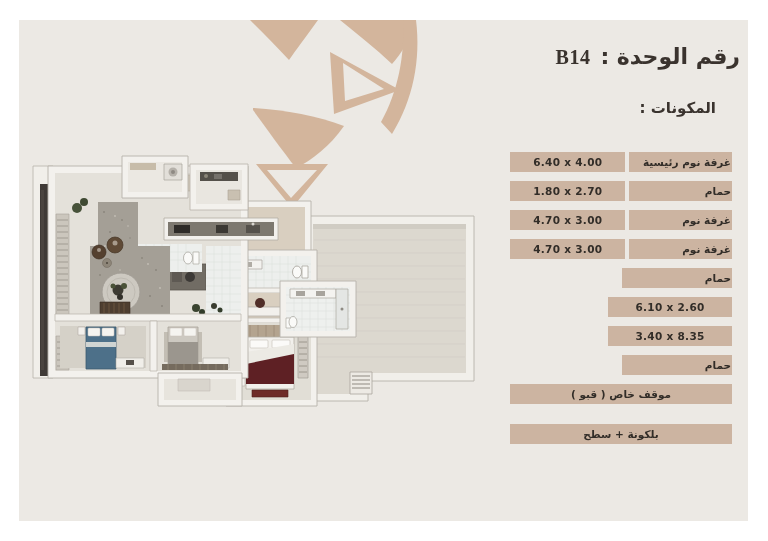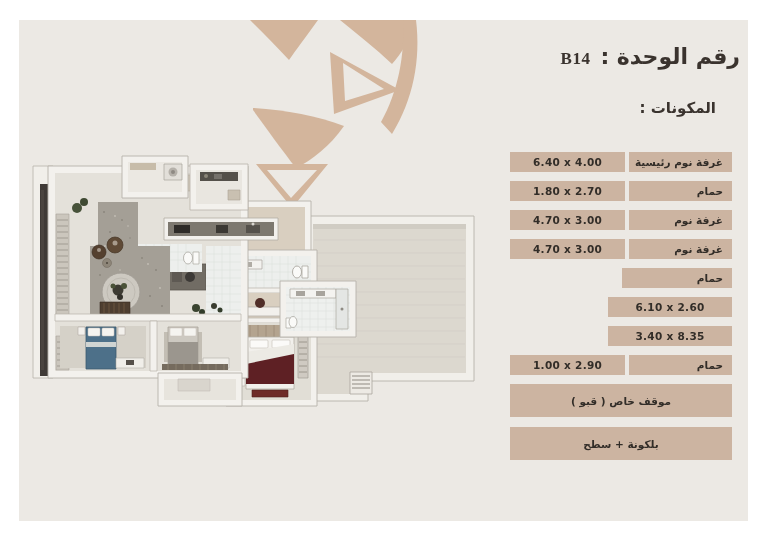--- a/index.html
+++ b/index.html
@@ -12,38 +12,38 @@
   .canvas{position:relative;width:768px;height:541px;background:#ffffff;overflow:hidden;}
   .panel{position:absolute;left:19px;top:20px;width:729px;height:501px;background:#ECE9E4;}
   svg.scene{position:absolute;left:0;top:0;width:768px;height:541px;display:block;}
 
   .unit-title{
     position:absolute;top:44px;right:28px;
     direction:rtl;display:flex;align-items:baseline;gap:10px;
     color:#3A332E;white-space:nowrap;
   }
   .unit-title .t-ar{font-family:"DejaVu Sans",sans-serif;font-weight:700;font-size:22px;}
-  .unit-title .t-unit{font-family:"Liberation Serif","DejaVu Serif",serif;font-weight:700;font-size:17px;letter-spacing:.5px;}
+  .unit-title .t-unit{font-family:"Liberation Serif","DejaVu Serif",serif;font-weight:700;font-size:20px;letter-spacing:.5px;}
 
   .components-heading{
     position:absolute;top:99px;right:52px;
     direction:rtl;font-weight:700;font-size:15px;color:#3A332E;white-space:nowrap;
   }
 
   .components-table{
     position:absolute;left:510px;top:152px;width:222px;
     direction:rtl;
   }
   .c-row{display:flex;gap:4px;height:20px;margin-bottom:9px;direction:rtl;}
   .c-cell{background:#CCB4A1;color:#322D28;display:flex;align-items:center;}
-  .c-label{width:110px;justify-content:flex-start;padding-right:9px;box-sizing:border-box;
+  .c-label{width:110px;justify-content:flex-start;padding-right:1px;box-sizing:border-box;
            font-size:10.5px;font-weight:700;}
   .c-dim{width:124px;justify-content:center;font-size:10.5px;font-weight:600;
          letter-spacing:.3px;direction:ltr;}
-  .c-full{height:33px;margin-bottom:10px;background:#CCB4A1;color:#322D28;
+  .c-full{height:20px;margin-bottom:20px;background:#CCB4A1;color:#322D28;
           display:flex;align-items:center;justify-content:center;
           font-size:10.5px;font-weight:700;}
 </style>
 </head>
 <body>
 
 <div class="canvas">
   <div class="panel"></div>
 
   <svg class="scene" viewBox="0 0 768 541" aria-hidden="true">
@@ -400,18 +400,17 @@
       <div class="c-cell c-label">حمام</div>
     </div>
     <div class="c-row">
       <div class="c-cell c-dim">6.10 x 2.60</div>
     </div>
     <div class="c-row">
       <div class="c-cell c-dim">3.40 x 8.35</div>
     </div>
     <div class="c-row">
       <div class="c-cell c-label">حمام</div>
-      <div class="c-cell c-dim">1.00 x 2.90</div>
     </div>
     <div class="c-full">موقف خاص ( قبو )</div>
     <div class="c-full">بلكونة + سطح</div>
   </div>
 </div>
 
 </body></html>

